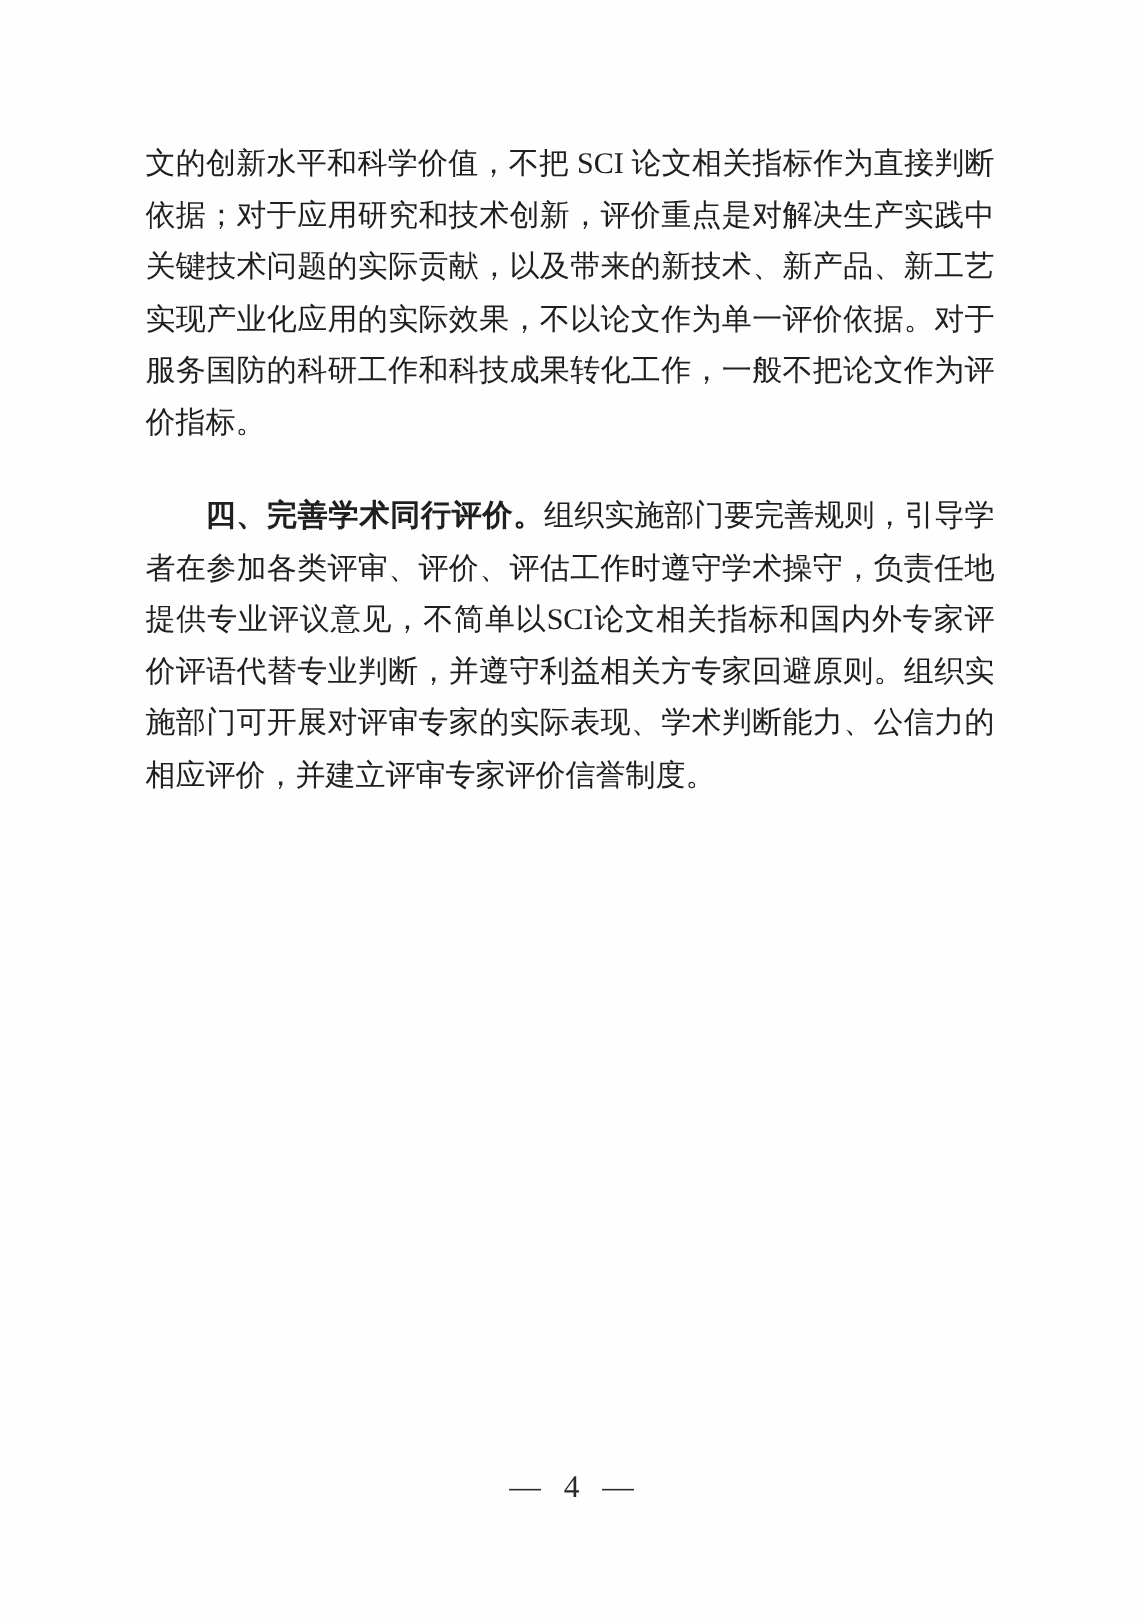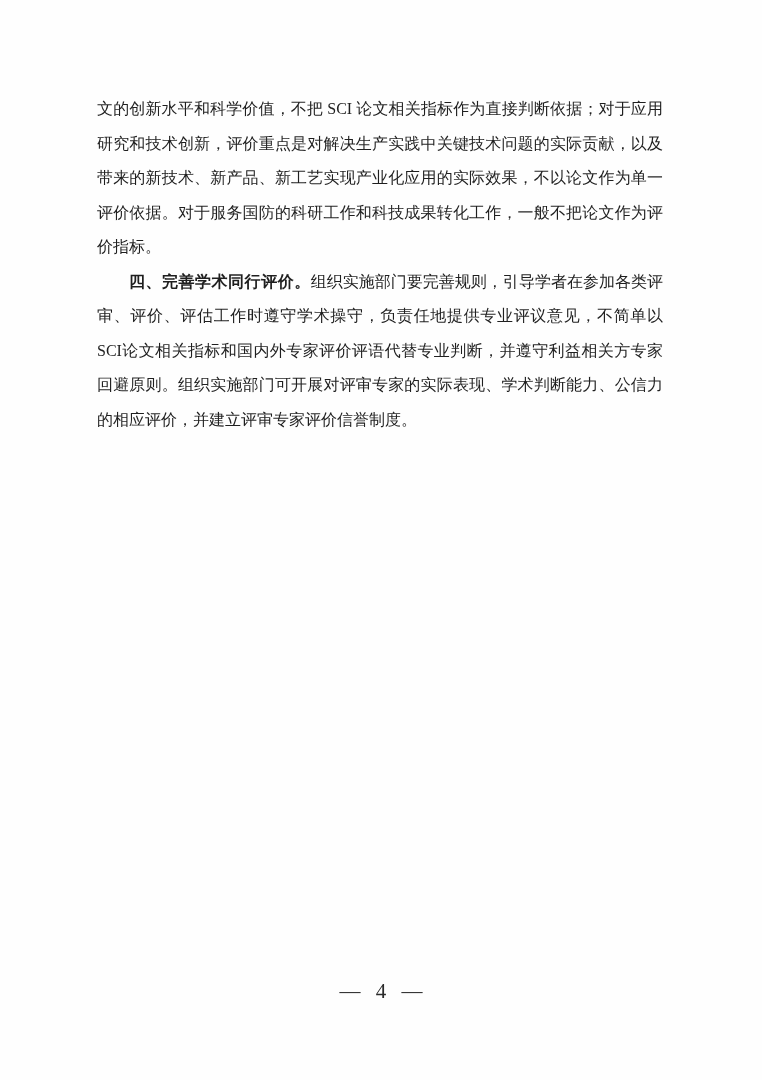--- a/index.html
+++ b/index.html
@@ -18,27 +18,28 @@
   }
   .doc-body {
     position: absolute;
     left: 97px;
     top: 92px;
     width: 566px;
   }
   p.para {
     margin: 0;
     padding: 0;
-    font-size: 16px;
+    font-size: 20px;
     line-height: 34.5px;
     text-align: justify;
     text-justify: inter-ideograph;
   }
   p.para.indent {
     text-indent: 2em;
+    margin-top: 28px;
   }
   p.para strong {
     font-family: "Liberation Sans", "DejaVu Sans", sans-serif;
     font-weight: bold;
     letter-spacing: 0.5px;
   }
   .page-number {
     position: absolute;
     left: 0;
     top: 978px;

